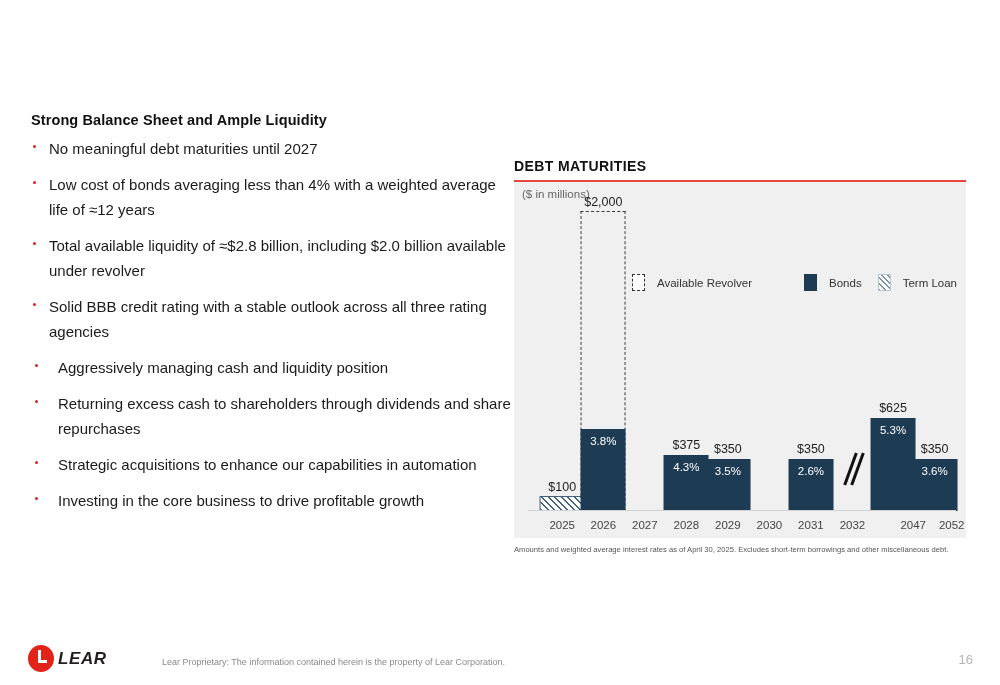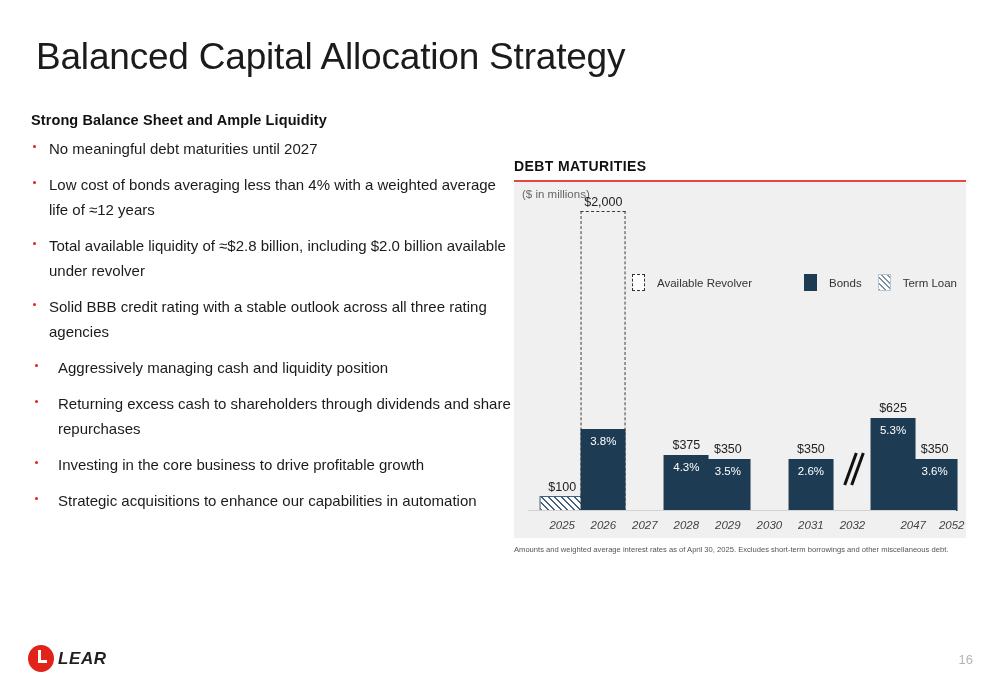--- a/index.html
+++ b/index.html
@@ -82,21 +82,20 @@
     position:absolute;left:14px;right:10px;bottom:27px;
     height:1px;background:#d2d2d2;
   }
   .xaxis{
     position:absolute;left:14px;right:10px;bottom:0px;height:27px;
   }
   .xtick{
     position:absolute;bottom:7px;
     font-size:11.5px;color:#444;text-align:center;
     transform:translateX(-50%);
-    font-style:italic;
   }
 
   
   .bar{
     position:absolute;bottom:0;
     transform:translateX(-50%);
     box-sizing:border-box;
   }
   .bar.bonds{background:#1d3c54;}
   .bar.term{
@@ -165,21 +164,20 @@
   .page-num{
     position:absolute;right:27px;top:652px;
     font-size:13px;color:#b5b5b5;
   }
 </style>
 </head>
 <body>
 
 <div class="slide">
 
-  <div class="page-title">Balanced Capital Allocation Strategy</div>
 
   <div class="left-col">
 
     <div class="sec-head">Strong Balance Sheet and Ample Liquidity</div>
 
     <ul class="bullets">
       <li>
         <span class="dot"></span>
         <span>No meaningful debt maturities until 2027</span>
       </li>
@@ -202,25 +200,25 @@
       <li>
         <span class="dot"></span>
         <span>Aggressively managing cash and liquidity position</span>
       </li>
       <li>
         <span class="dot"></span>
         <span>Returning excess cash to shareholders through dividends and share repurchases</span>
       </li>
       <li>
         <span class="dot"></span>
+        <span>Strategic acquisitions to enhance our capabilities in automation</span>
+      </li>
+      <li>
+        <span class="dot"></span>
         <span>Investing in the core business to drive profitable growth</span>
-      </li>
-      <li>
-        <span class="dot"></span>
-        <span>Strategic acquisitions to enhance our capabilities in automation</span>
       </li>
     </ul>
   </div>
 
   <div class="chart-panel">
 
     <div class="chart-title">DEBT MATURITIES</div>
     <div class="rule"></div>
 
     <div class="plot">
@@ -307,15 +305,16 @@
     </div>
 
     <div class="footnote">Amounts and weighted average interest rates as of April 30, 2025. Excludes short-term borrowings and other miscellaneous debt.</div>
   </div>
 
   <div class="footer-logo">
     <span class="logo-mark"></span>
     <span class="logo-word">LEAR</span>
   </div>
 
+  <div class="proprietary">Lear Proprietary: The information contained herein is the property of Lear Corporation.</div>
 
   <div class="page-num">16</div>
 </div>
 
 </body></html>

